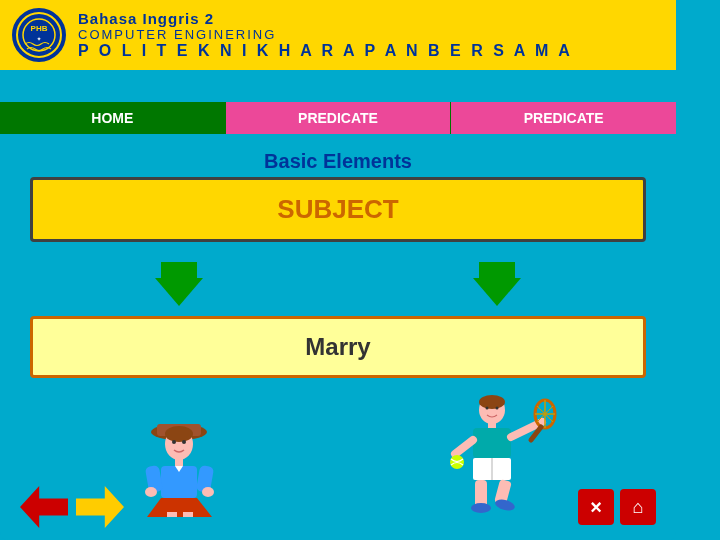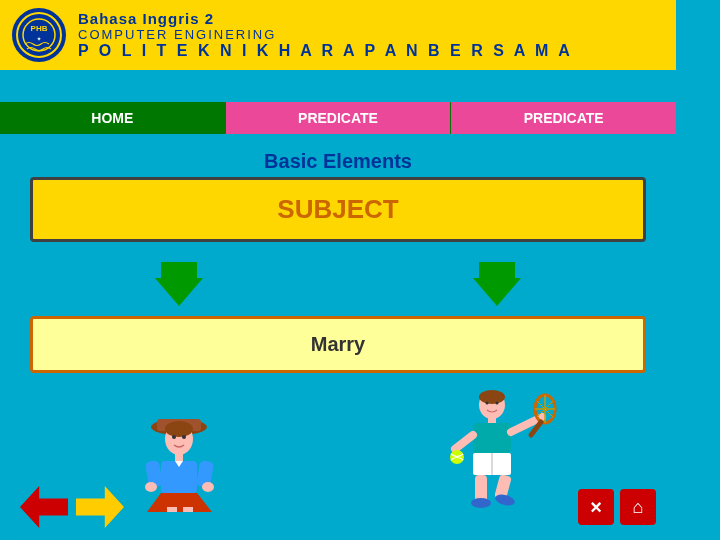--- a/index.html
+++ b/index.html
@@ -152,21 +152,21 @@
       margin-bottom: 14px;
     }
 
     .example-box {
       flex: 1;
       background: #FFFF99;
       border: 3px solid #CC6600;
       border-radius: 4px;
       padding: 14px 10px;
       text-align: center;
-      font-size: 20px;
+      font-size: 24px;
       font-weight: bold;
       color: #333;
     }
 
     
     .images-row {
       display: flex;
       gap: 20px;
       align-items: flex-end;
       position: relative;

